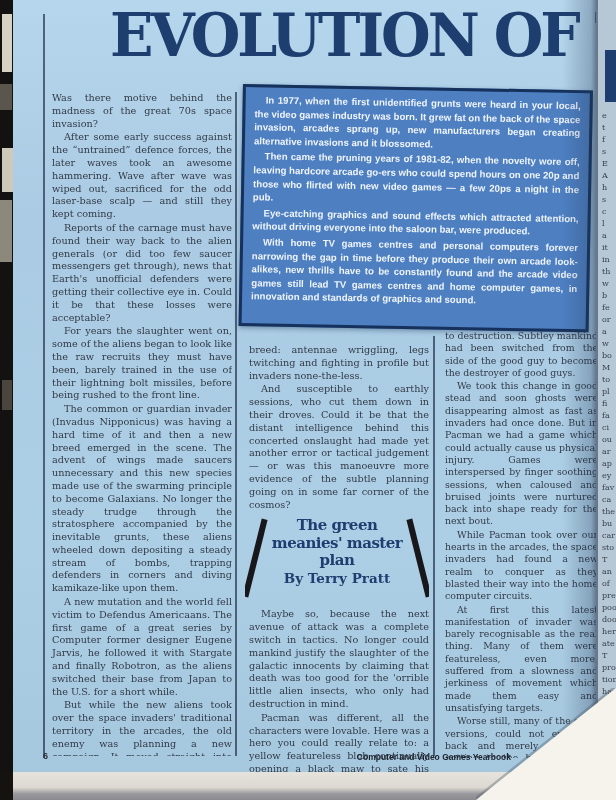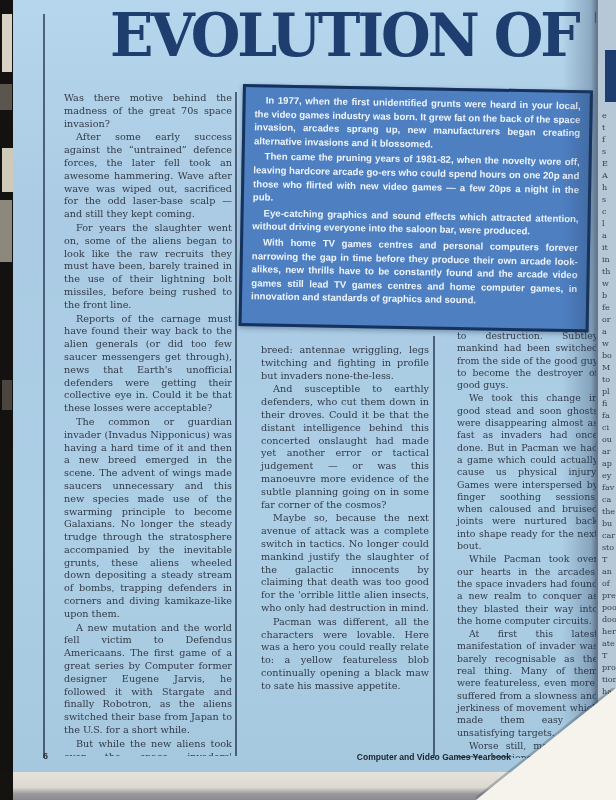--- a/index.html
+++ b/index.html
@@ -25,21 +25,21 @@
   .masthead{position:absolute;left:97px;top:2px;white-space:nowrap;
         font-family:"DejaVu Serif",serif;font-weight:700;font-size:57px;line-height:62px;
         letter-spacing:-3px;color:#1d3e6f;transform:scaleY(1.06);transform-origin:left top;}
 
   .rule{position:absolute;width:1.5px;background:rgba(38,54,80,.72);}
   .ruleA{left:30px;top:14px;height:744px;}
   .ruleB{left:222px;top:92px;height:664px;}
   .ruleC{left:420px;top:336px;height:420px;}
 
   .col{position:absolute;color:#323a46;text-align:justify;overflow:hidden;}
-  .col p{margin:0 0 1px 16px;text-indent:12px;}
+  .col p{margin:0 0 1px 4px;text-indent:12px;}
   .col p:first-child{text-indent:0;}
   .col1{left:35px;top:92px;width:184px;height:664px;font-size:9.7px;line-height:12.8px;}
   .col2{left:232px;top:344px;width:184px;height:428px;font-size:9.7px;line-height:12.8px;}
   .col2 .part2 p:first-child{text-indent:12px;}
   .col3{left:428px;top:330px;width:157px;height:428px;font-size:9.4px;line-height:12.3px;}
 
   
   .introbox{position:absolute;left:230px;top:84px;width:326px;min-height:222px;
         background:#4d7fc1;border:3.5px solid #16325c;padding:6px 9px 8px 9px;
         transform:rotate(1.05deg);transform-origin:left top;
@@ -104,33 +104,43 @@
 
     <div class="introbox">
         <p>In 1977, when the first unidentified grunts were heard in your local, the video games industry was born. It grew fat on the back of the space invasion, arcades sprang up, new manufacturers began creating alternative invasions and it blossomed.</p>
         <p>Then came the pruning years of 1981-82, when the novelty wore off, leaving hardcore arcade go-ers who could spend hours on one 20p and those who flirted with new video games — a few 20ps a night in the pub.</p>
         <p>Eye-catching graphics and sound effects which attracted attention, without driving everyone into the saloon bar, were produced.</p>
         <p>With home TV games centres and personal computers forever narrowing the gap in time before they produce their own arcade look-alikes, new thrills have to be constantly found and the arcade video games still lead TV games centres and home computer games, in innovation and standards of graphics and sound.</p>
       </div>
 
     <div class="col col1">
         <p>Was there motive behind the madness of the great 70s space invasion?</p>
-        <p>After some early success against the “untrained” defence forces, the later fell took an awesome hammering. Wave after wave was wiped out, sacrificed for the odd laser-base scalp — and still they kept coming.</p>
+        <p>After some early success against the “untrained” defence forces, the later waves took an awesome hammering. Wave after wave was wiped out, sacrificed for the odd laser-base scalp — and still they kept coming.</p>
+        <p>Reports of the carnage must have found their way back to the alien generals (or did too few saucer messengers get through), news that Earth's unofficial defenders were getting their collective eye in. Could it be that these losses were acceptable?</p>
         <p>For years the slaughter went on, some of the aliens began to look like the raw recruits they must have been, barely trained in the use of their lightning bolt missiles, before being rushed to the front line.</p>
-        <p>Reports of the carnage must have found their way back to the alien generals (or did too few saucer messengers get through), news that Earth's unofficial defenders were getting their collective eye in. Could it be that these losses were acceptable?</p>
         <p>The common or guardian invader (Invadus Nipponicus) was having a hard time of it and then a new breed emerged in the scene. The advent of wings made saucers unnecessary and this new species made use of the swarming principle to become Galaxians. No longer the steady trudge through the stratosphere accompanied by the inevitable grunts, these aliens wheeled down depositing a steady stream of bombs, trapping defenders in corners and diving kamikaze-like upon them.</p>
         <p>A new mutation and the world fell victim to Defendus Americaans. The first game of a great series by Computer former designer Eugene Jarvis, he followed it with Stargate and finally Robotron, as the aliens switched their base from Japan to the U.S. for a short while.</p>
         <p>But while the new aliens took over the space invaders' traditional territory in the arcades, the old enemy was planning a new campaign. It moved straight into the Earthly homes and setting up residence in the humans' previous major defence, the telly ... a master stroke.</p>
       </div>
 
     <div class="col col2">
       <div class="part1">
           <p>breed: antennae wriggling, legs twitching and fighting in profile but invaders none-the-less.</p>
-          <p>And susceptible to earthly defenders, who cut them down in their droves. Could it be that the distant intelligence behind this concerted onslaught had made yet another error or tactical judgement — or was this manoeuvre more evidence of the subtle planning going on in some far corner of the cosmos?</p>
+          <p>And susceptible to earthly sessions, who cut them down in their droves. Could it be that the distant intelligence behind this concerted onslaught had made yet another error or tactical judgement — or was this manoeuvre more evidence of the subtle planning going on in some far corner of the cosmos?</p>
         </div>
+      <div class="callout">
+        <div class="stroke stroke-left"></div>
+        <div class="stroke stroke-right"></div>
+        <div class="callout-text">
+          <div class="big">The green</div>
+          <div class="big">meanies' master</div>
+          <div class="big">plan</div>
+          <div class="byline">By Terry Pratt</div>
+        </div>
+      </div>
       <div class="part2">
           <p>Maybe so, because the next avenue of attack was a complete switch in tactics. No longer could mankind justify the slaughter of the galactic innocents by claiming that death was too good for the 'orrible little alien insects, who only had destruction in mind.</p>
           <p>Pacman was different, all the characters were lovable. Here was a hero you could really relate to: a yellow featureless blob continually opening a black maw to sate his massive appetite.</p>
         </div>
     </div>
 
     <div class="col col3">
         <p>to destruction. Subtley mankind had been switched from the side of the good guy to become the destroyer of good guys.</p>
         <p>We took this change in good stead and soon ghosts were disappearing almost as fast as invaders had once done. But in Pacman we had a game which could actually cause us physical injury. Games were interspersed by finger soothing sessions, when caloused and bruised joints were nurtured back into shape ready for the next bout.</p>
         <p>While Pacman took over our hearts in the arcades, the space invaders had found a new realm to conquer as they blasted their way into the home computer circuits.</p>

